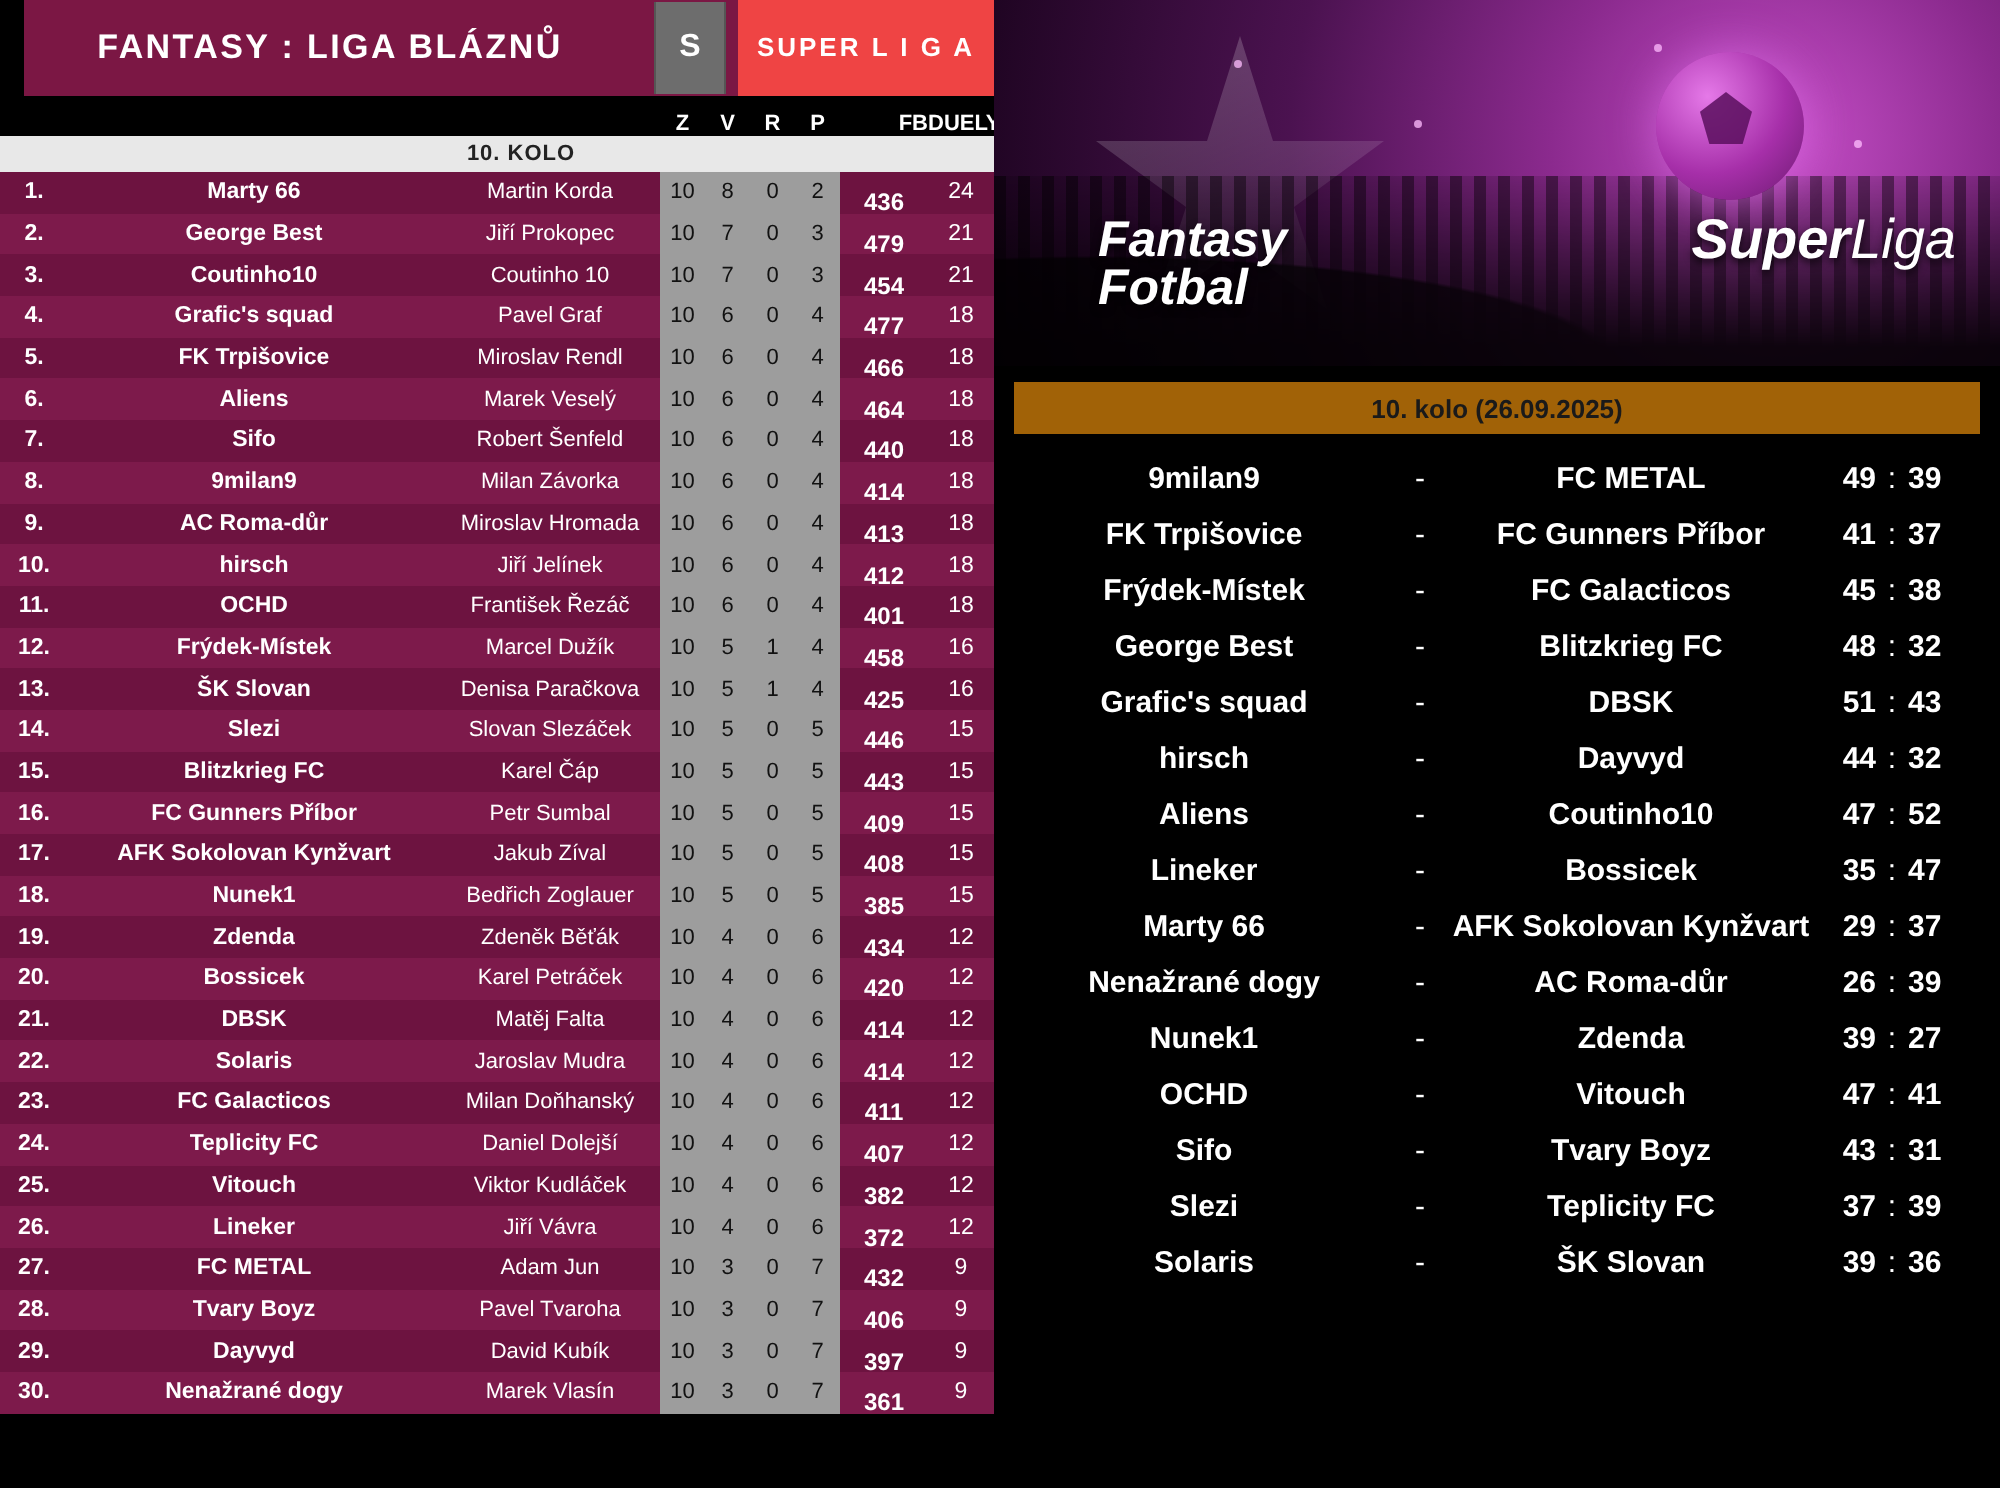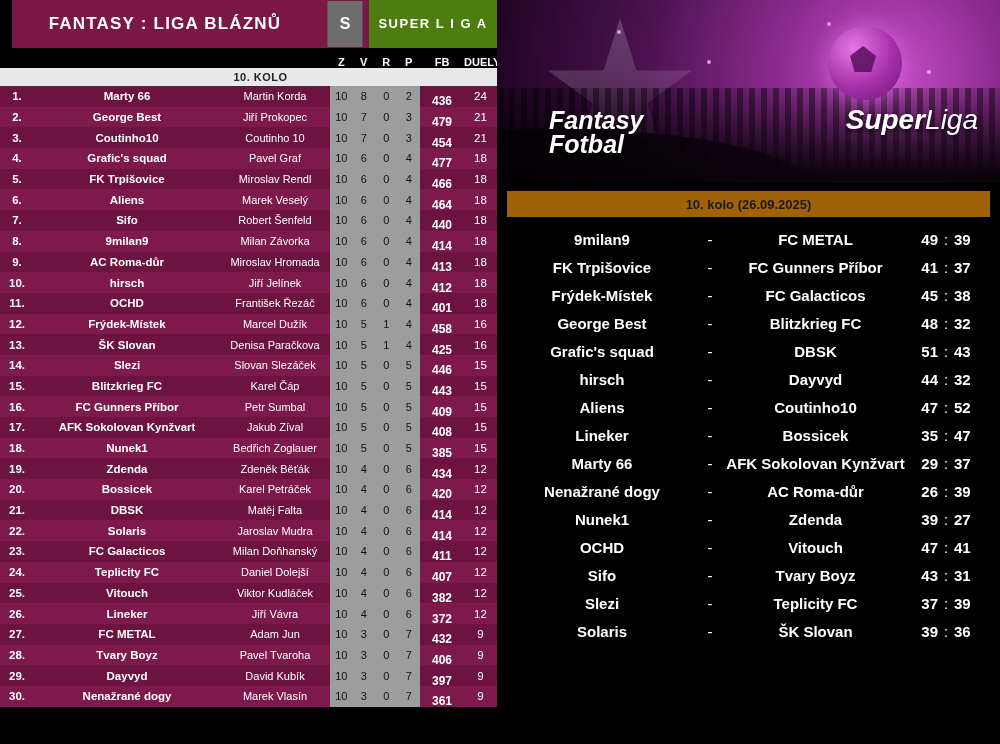--- a/index.html
+++ b/index.html
@@ -25,33 +25,33 @@
     letter-spacing:1.2px;padding-left:3px;
   }
   .lg-badge{
     width:34px;height:46px;background:#6d6d6d;color:#fff;
     display:flex;align-items:center;justify-content:center;
     font-size:16px;font-weight:bold;margin-right:6px;
     border-left:1px solid #555;border-right:1px solid #555;
   }
   .lg-super{
     width:128px;text-align:center;color:#fff;font-weight:bold;font-size:13px;
-    letter-spacing:1.5px;background:#4d7c0f;height:48px;line-height:48px;
+    letter-spacing:1.5px;background:#ef4444;height:48px;line-height:48px;
   }
 
   .col-head{
     height:20px;background:#000;color:#fff;font-size:11px;font-weight:bold;
     display:flex;align-items:flex-end;
   }
   .ch-rank{width:34px;}
   .ch-team{width:186px;}
   .ch-player{width:110px;}
   .ch-stats{width:90px;display:flex;}
   .ch-stats span{width:22.5px;text-align:center;}
-  .ch-fb{width:44px;text-align:center;}
+  .ch-fb{width:44px;text-align:right;}
   .ch-duely{width:33px;text-align:center;}
 
   .round-bar{
     height:18px;background:#e8e8e8;color:#222;font-size:11px;font-weight:bold;
     display:flex;align-items:center;justify-content:center;letter-spacing:.5px;padding-left:24px;
   }
 
   .table{width:497px;}
   .row{
     display:flex;height:20.7px;align-items:center;font-size:11.5px;

